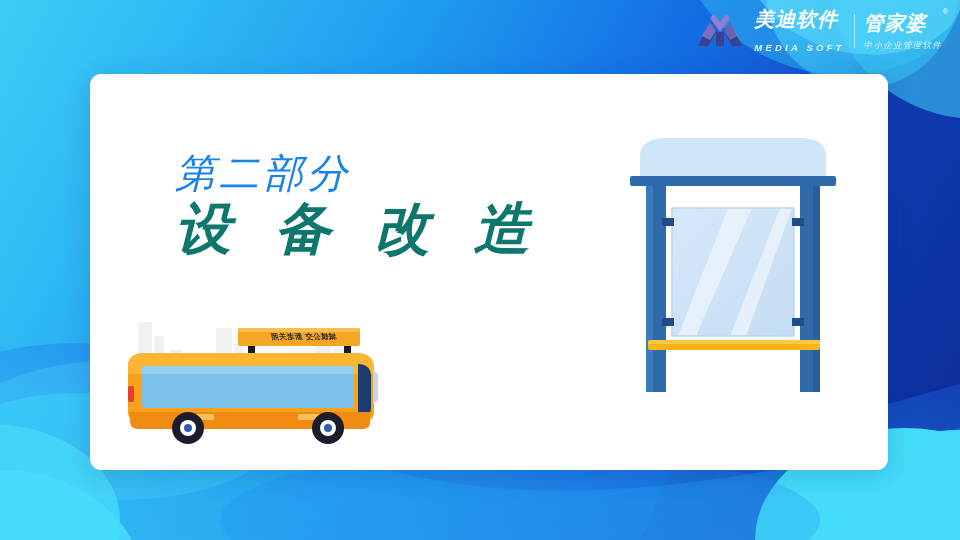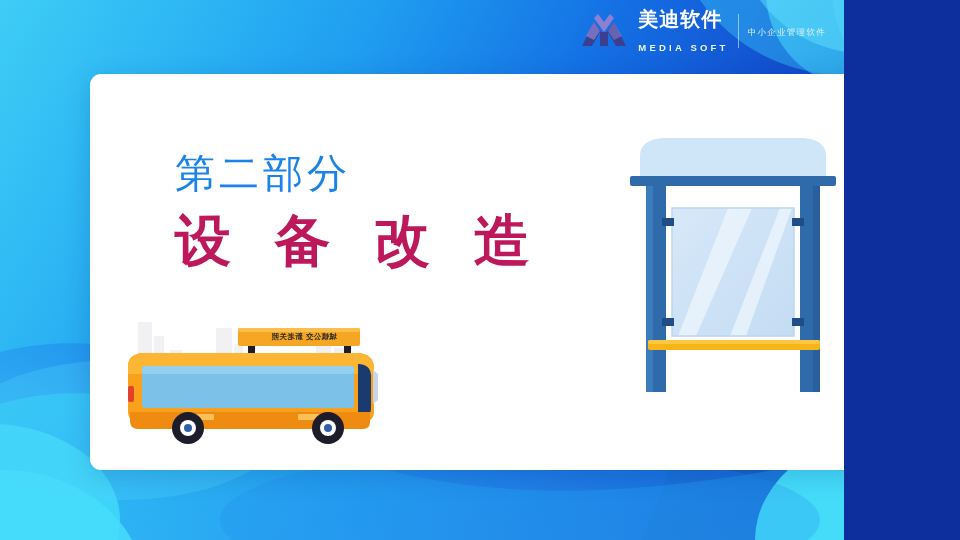--- a/index.html
+++ b/index.html
@@ -1,19 +1,20 @@
 <!DOCTYPE html>
 <html><head>
 <meta charset="utf-8">
 <style>
   html,body{margin:0;padding:0;background:#0d2f9e;}
   .slide{
-    position:relative;width:844px;height:540px;overflow:hidden;
+    position:relative;width:960px;height:540px;overflow:hidden;
     font-family:"Liberation Sans","DejaVu Sans",sans-serif;
     background:linear-gradient(118deg,#3ecdf5 0%,#2eb8f4 16%,#1f9df0 34%,#1470e4 55%,#1350cf 72%,#0f3fc0 86%,#0d2f9e 100%);
+    font-style:italic;
   }
   .bg-svg{position:absolute;inset:0;width:960px;height:540px;}
 
   
   .card{
     position:absolute;left:90px;top:74px;width:798px;height:396px;
     background:#ffffff;border-radius:11px;
     box-shadow:0 6px 26px rgba(8,40,110,.18);
     overflow:hidden;
   }
@@ -35,22 +36,22 @@
   .logo-reg{position:absolute;top:-2px;right:-7px;font-size:7px;font-weight:normal;}
   .logo-sub-en{font-size:8.5px;color:#dceeff;letter-spacing:1.3px;margin-top:3px;text-align:right;}
 
   
   .title-block{position:absolute;left:85px;top:78px;}
   .t-line1{
     font-size:40px;color:#1a83ea;letter-spacing:4px;line-height:1.08;
     font-weight:normal;white-space:nowrap;
   }
   .t-line2{
-    font-size:56px;color:#be185d;letter-spacing:14px;line-height:1.14;
-    font-weight:bold;white-space:nowrap;margin-top:14px;
+    font-size:56px;color:#0f766e;letter-spacing:14px;line-height:1.14;
+    font-weight:bold;white-space:nowrap;margin-top:2px;
   }
 
   
   .bus-wrap{position:absolute;left:30px;bottom:16px;width:290px;height:150px;}
   .shelter-wrap{position:absolute;right:40px;top:62px;width:230px;height:260px;}
   .bus-svg,.shelter-svg{width:100%;height:100%;display:block;}
 
   .sign-txt{
     position:absolute;left:128px;top:28px;width:112px;text-align:center;
     font-size:7.5px;color:#2b2b2b;font-weight:bold;letter-spacing:.4px;
@@ -116,20 +117,23 @@
       <path d="M42,22 L34,8 L28,17 L34,26 Z" fill="#8e7fd0" opacity="0.55"></path>
       <rect x="20" y="18" width="8" height="14" fill="#3b3f8f"></rect>
     </svg>
     <div class="logo-text">
       <div>
         <div class="logo-cn">美迪软件</div>
         <div class="logo-en">MEDIA SOFT</div>
       </div>
       <div class="logo-div"></div>
       <div>
+        <div class="logo-sub-cn">
+          <span>管家婆</span><span class="logo-reg">®</span>
+        </div>
         <div class="logo-sub-en">中小企业管理软件</div>
       </div>
     </div>
   </div>
 
   <div class="card">
 
     <div class="title-block">
       <div class="t-line1">第二部分</div>
       <div class="t-line2">设 备 改 造</div>

